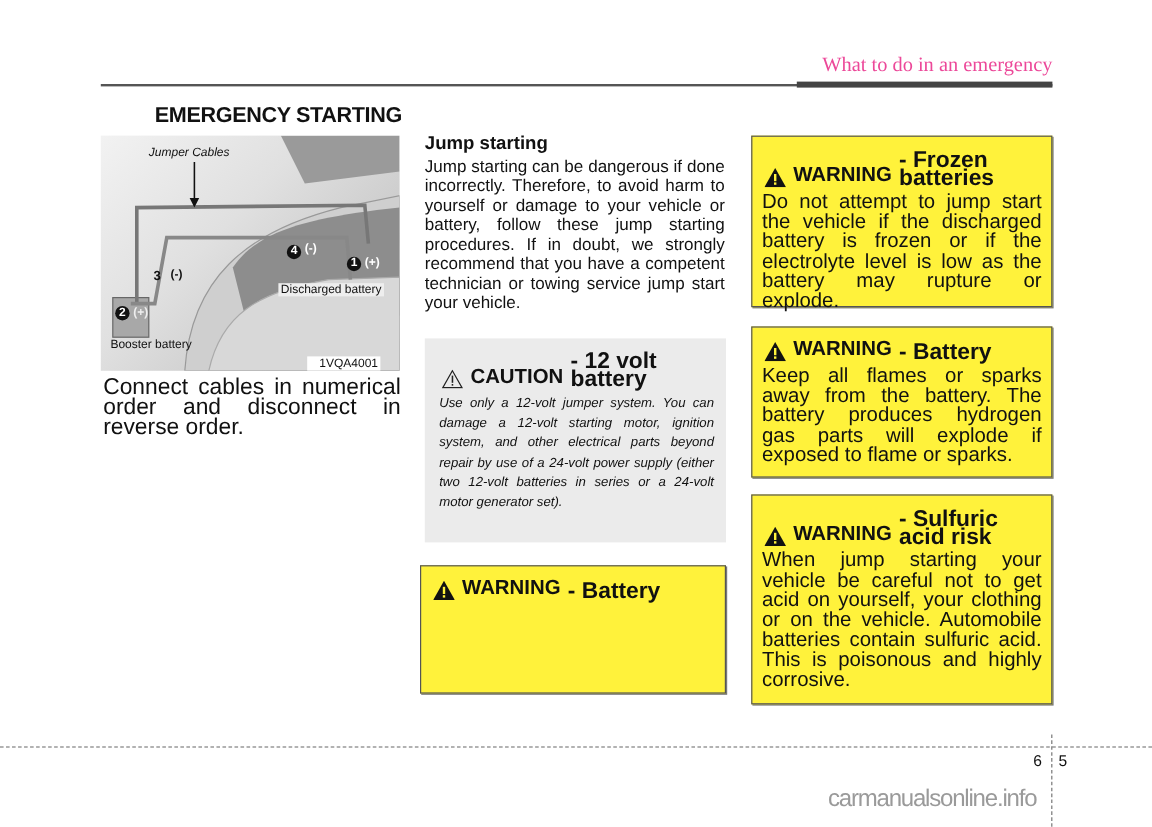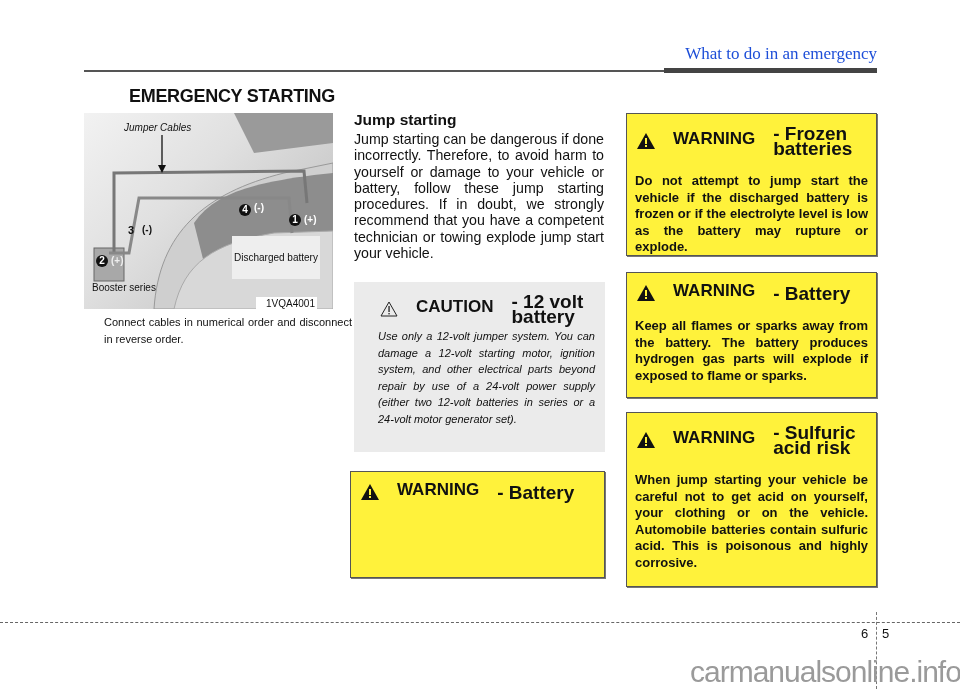--- a/index.html
+++ b/index.html
@@ -1,44 +1,44 @@
 <!DOCTYPE html>
 <html><head>
 <meta charset="utf-8">
 <style>
   html,body{margin:0;padding:0;}
   body{width:960px;height:689px;background:#fff;position:relative;overflow:hidden;font-family:"Liberation Sans",sans-serif;color:#111;}
   .abs{position:absolute;}
-  .hdr-title{left:655px;top:44px;width:222px;text-align:right;font-family:"Liberation Serif",serif;font-size:17px;color:#1d4ed8;}
+  .hdr-title{left:655px;top:44px;width:222px;text-align:right;font-family:"Liberation Serif",serif;font-size:17px;color:#ec4899;}
   .hdr-line{left:84px;top:70px;width:793px;height:2px;background:#555;}
   .hdr-bar{left:664px;top:68px;width:213px;height:5px;background:#444;}
   .sec-title{left:86px;top:86px;font-size:18px;font-weight:bold;letter-spacing:-0.3px;margin-left:43px;}
   .photo{left:84px;top:113px;width:249px;height:196px;background:linear-gradient(135deg,#f2f2f2 0%,#e0e0e0 40%,#b8b8b8 100%);overflow:hidden;}
   .photo svg{position:absolute;left:0;top:0;}
   .plabel{position:absolute;font-size:10px;color:#111;}
   .pnum{position:absolute;width:12px;height:12px;border-radius:50%;background:#111;color:#fff;font-size:10px;font-weight:bold;text-align:center;line-height:12px;}
   .psign{position:absolute;font-size:10px;font-weight:bold;color:#111;}
   .code-tag{position:absolute;right:16px;bottom:0;background:#fff;font-size:10px;padding:1px 2px 0 10px;}
-  .caption{left:104px;top:314px;width:248px;font-size:11px;line-height:17px;text-align:justify;}
+  .caption{left:86px;top:314px;width:248px;font-size:19px;line-height:17px;text-align:justify;}
   .js-title{left:354px;top:111px;font-size:15.5px;font-weight:bold;}
   .js-body{left:354px;top:131px;width:250px;font-size:14.2px;line-height:16.3px;text-align:justify;}
   .box{position:absolute;box-sizing:border-box;padding:8px 8px 6px 8px;}
   .yellow{background:#fff23b;border:1px solid #555;box-shadow:1px 1px 0 #777;}
   .grey{background:#ebebeb;}
-  .bhead{display:flex;align-items:center;gap:12px;}
+  .bhead{display:flex;align-items:flex-end;}
   .tri{width:18px;height:16px;margin:3px 6px 0 2px;flex:none;}
   .bword{font-size:17px;font-weight:bold;}
   .bsub{font-size:19px;font-weight:bold;margin-left:6px;margin-top:4px;line-height:15px;}
-  .btext{font-size:13px;font-weight:bold;line-height:16.6px;text-align:justify;margin-top:17px;}
+  .btext{font-size:17px;font-weight:normal;line-height:16.6px;text-align:justify;margin-top:4px;}
   .ctext{font-size:11px;font-weight:normal;font-style:italic;line-height:16.6px;text-align:justify;margin-top:4px;}
   .foot-line{left:0;top:622px;width:960px;height:0;border-top:1px dashed #666;}
   .foot-vline{left:876px;top:612px;width:0;height:77px;border-left:1px dashed #777;}
   .pg6{left:861px;top:626px;font-size:13px;}
   .pg5{left:882px;top:626px;font-size:13px;}
-  .watermark{left:690px;top:655px;font-size:30px;color:#9a9a9a;letter-spacing:-1px;}
+  .watermark{left:690px;top:655px;font-size:20px;color:#9a9a9a;letter-spacing:-1px;}
 </style>
 </head>
 <body>
 
 <div class="abs hdr-title">What to do in an emergency</div>
 <div class="abs hdr-line"></div>
 <div class="abs hdr-bar"></div>
 
 <div class="abs sec-title">EMERGENCY STARTING</div>
 
@@ -48,41 +48,41 @@
     <path d="M110 110 C130 80 170 70 230 62 L249 60 L249 150 L120 150 Z" fill="#8d8d8d"></path>
     <path d="M150 0 L170 40 L249 30 L249 0 Z" fill="#9a9a9a"></path>
     <path d="M90 196 C100 150 130 130 190 120 L249 118 L249 196 Z" fill="#d8d8d8" stroke="#aaa"></path>
     <rect x="10" y="135" width="30" height="33" fill="#a8a8a8" stroke="#666"></rect>
     <polyline points="30,140 30,60 220,58 223,90" fill="none" stroke="#777" stroke-width="3"></polyline>
     <polyline points="25,140 45,140 55,85 205,85 208,120" fill="none" stroke="#888" stroke-width="3"></polyline>
     <line x1="78" y1="22" x2="78" y2="58" stroke="#111" stroke-width="1.3"></line>
     <polygon points="74,52 82,52 78,60" fill="#111"></polygon>
   </svg>
   <span class="plabel" style="left:40px;top:9px;font-style:italic;">Jumper Cables</span>
-  <span class="plabel" style="left:148px;top:123px;background:#eee;padding:16px 2px;">Discharged battery</span>
-  <span class="plabel" style="left:8px;top:169px;">Booster series</span>
+  <span class="plabel" style="left:148px;top:123px;background:#eee;padding:0 2px;">Discharged battery</span>
+  <span class="plabel" style="left:8px;top:169px;">Booster battery</span>
 
   <span class="pnum" style="left:205px;top:101px;">1</span>
   <span class="psign" style="left:220px;top:101px;color:#fff;">(+)</span>
   <span class="pnum" style="left:12px;top:142px;">2</span>
   <span class="psign" style="left:27px;top:142px;color:#eee;">(+)</span>
   <span class="psign" style="left:44px;top:111px;font-size:11px;">3</span>
   <span class="psign" style="left:58px;top:111px;">(-)</span>
   <span class="pnum" style="left:155px;top:91px;">4</span>
   <span class="psign" style="left:170px;top:89px;color:#fff;">(-)</span>
 
   <span class="code-tag">1VQA4001</span>
 </div>
 
 <div class="abs caption">Connect cables in numerical order and disconnect in reverse order.</div>
 
 <div class="abs js-title">Jump starting</div>
-<div class="abs js-body">Jump starting can be dangerous if done incorrectly. Therefore, to avoid harm to yourself or damage to your vehicle or battery, follow these jump starting procedures. If in doubt, we strongly recommend that you have a competent technician or towing explode jump start your vehicle.</div>
+<div class="abs js-body">Jump starting can be dangerous if done incorrectly. Therefore, to avoid harm to yourself or damage to your vehicle or battery, follow these jump starting procedures. If in doubt, we strongly recommend that you have a competent technician or towing service jump start your vehicle.</div>
 
-<div class="box grey" style="left:354px;top:282px;width:251px;height:170px;padding-left:24px;padding-right:10px;">
+<div class="box grey" style="left:354px;top:282px;width:251px;height:170px;padding-left:12px;padding-right:10px;">
   <div class="bhead">
     <svg class="tri" viewBox="0 0 18 16">
       <polygon points="9,1 17,15 1,15" fill="none" stroke="#222" stroke-width="1"></polygon>
       <rect x="8.4" y="5" width="1.3" height="6" fill="#222"></rect>
       <rect x="8.4" y="12" width="1.3" height="1.4" fill="#222"></rect>
     </svg>
     <span class="bword">CAUTION</span>
     <span class="bsub">- 12 volt battery</span>
   </div>
   <div class="ctext">Use only a 12-volt jumper system. You can damage a 12-volt starting motor, ignition system, and other electrical parts beyond repair by use of a 24-volt power supply (either two 12-volt batteries in series or a 24-volt motor generator set).</div>

